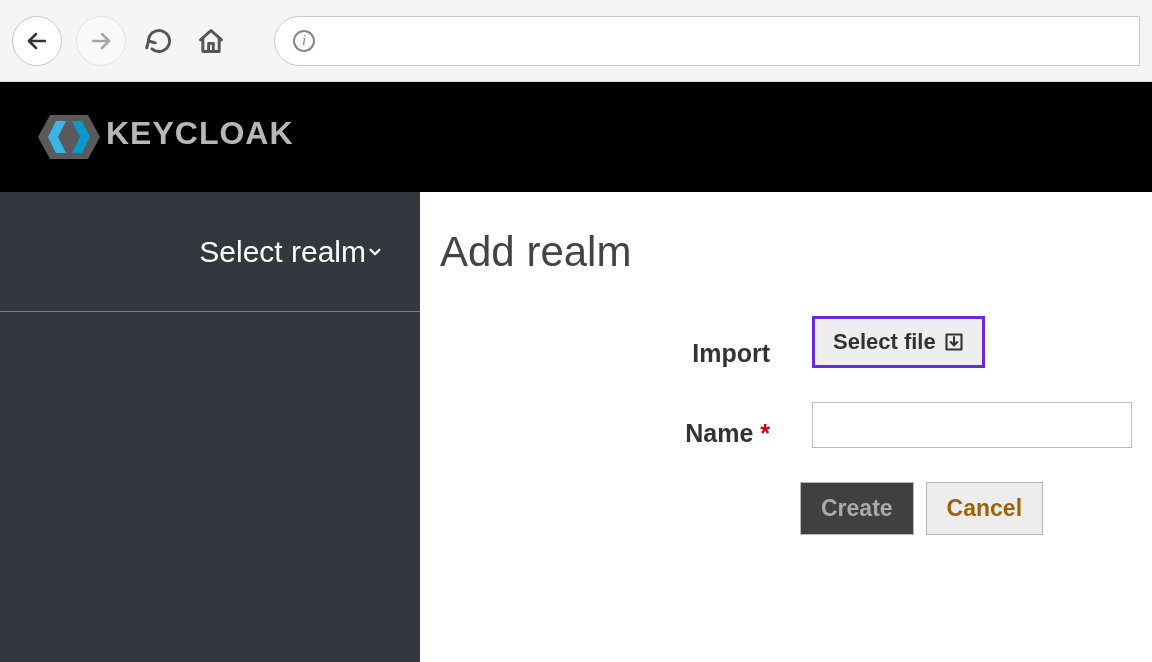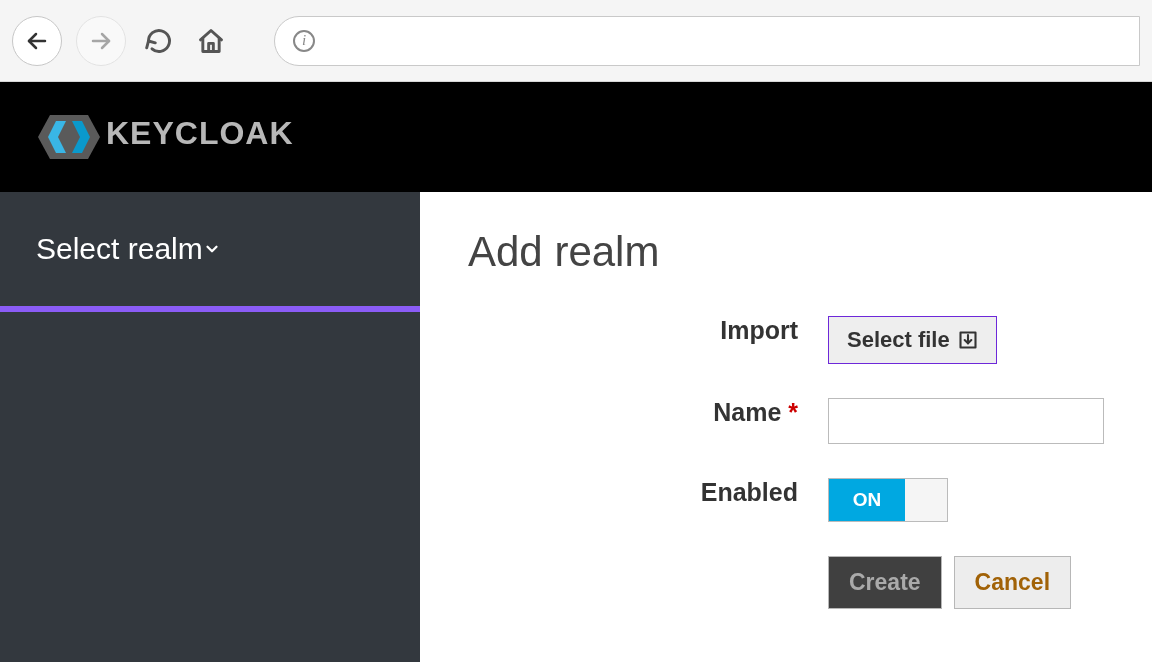--- a/index.html
+++ b/index.html
@@ -19,32 +19,32 @@
 
   
   .app-header { height: 110px; background: #000; display: flex; align-items: center; padding: 0 38px; }
   .logo { display: flex; align-items: flex-start; gap: 6px; }
   .logo-mark { width: 62px; height: 44px; position: relative; }
   .logo-text { font-size: 32px; font-weight: 600; color: #b7b7b7; letter-spacing: 1px; }
 
   
   .app-body { display: flex; height: calc(662px - 82px - 110px); }
   .sidebar { width: 420px; background: #33383e; }
-  .realm-selector { height: 120px; display: flex; align-items: center; justify-content: flex-start; padding: 0 36px; border-bottom: 6px solid #8b5cf6; cursor: pointer; }
+  .realm-selector { height: 120px; display: flex; align-items: center; justify-content: flex-end; padding: 0 36px; border-bottom: 1px solid #8b5cf6; cursor: pointer; }
   .realm-selector span { color: #fff; font-size: 30px; font-weight: 300; }
   .chevron-down { width: 18px; height: 18px; }
 
   
-  .content { flex: 1; background: #fff; padding: 36px 48px; }
+  .content { flex: 1; background: #fff; padding: 36px 20px; }
   .page-title { font-size: 42px; font-weight: 300; color: #444; margin-bottom: 40px; }
-  .form-row { display: flex; align-items: flex-start; margin-bottom: 34px; }
+  .form-row { display: flex; align-items: flex-end; margin-bottom: 34px; gap: 12px; }
   .form-label { width: 360px; text-align: right; font-size: 25px; font-weight: 700; color: #333; padding-right: 30px; }
   .form-label .required { color: #cc0000; }
   .form-control { flex: 1; }
-  .select-file-btn { border: 1px solid #6d28d9; background: #eee; padding: 10px 18px; font-size: 22px; font-weight: 700; color: #333; cursor: pointer; display: inline-flex; align-items: center; gap: 8px; }
+  .select-file-btn { border: 3px solid #6d28d9; background: #eee; padding: 10px 18px; font-size: 22px; font-weight: 700; color: #333; cursor: pointer; display: inline-flex; align-items: center; gap: 8px; }
   .select-file-icon { width: 20px; height: 20px; }
   .text-input { width: 100%; height: 46px; border: 1px solid #bbb; padding: 0 10px; font-size: 20px; }
   .switch { width: 120px; height: 44px; border: 1px solid #bbb; display: flex; cursor: pointer; }
   .switch-on { flex: 0 0 76px; background: #00a8e1; color: #fff; font-weight: 700; font-size: 19px; display: flex; align-items: center; justify-content: center; }
   .switch-off { flex: 1; background: #f5f5f5; }
   .btn-row { margin-left: 360px; display: flex; gap: 12px; }
   .btn { border: 1px solid #b7b7b7; padding: 12px 20px; font-size: 23px; font-weight: 700; cursor: pointer; }
   .btn-create { background: #404040; color: #aaa; cursor: default; }
   .btn-cancel { background: #ededed; color: #a16207; }
 </style>
@@ -122,28 +122,19 @@
       </div>
     </div>
 
     <div class="form-row">
       <div class="form-label"><span>Name</span> <span class="required">*</span></div>
       <div class="form-control">
         <input type="text" class="text-input" value="" style="">
       </div>
     </div>
 
-    <div class="form-row">
-      <div class="form-label">Enabled</div>
-      <div class="form-control">
-        <div class="switch">
-          <div class="switch-on">ON</div>
-          <div class="switch-off"></div>
-        </div>
-      </div>
-    </div>
 
     <div class="btn-row">
       <button class="btn btn-create">Create</button>
       <button class="btn btn-cancel">Cancel</button>
     </div>
   </div>
 </div>
 
 </body></html>

